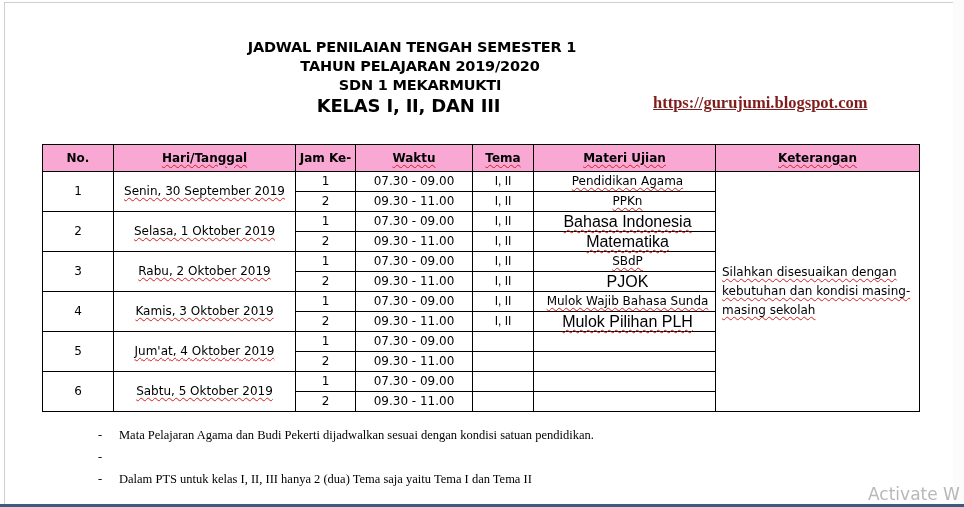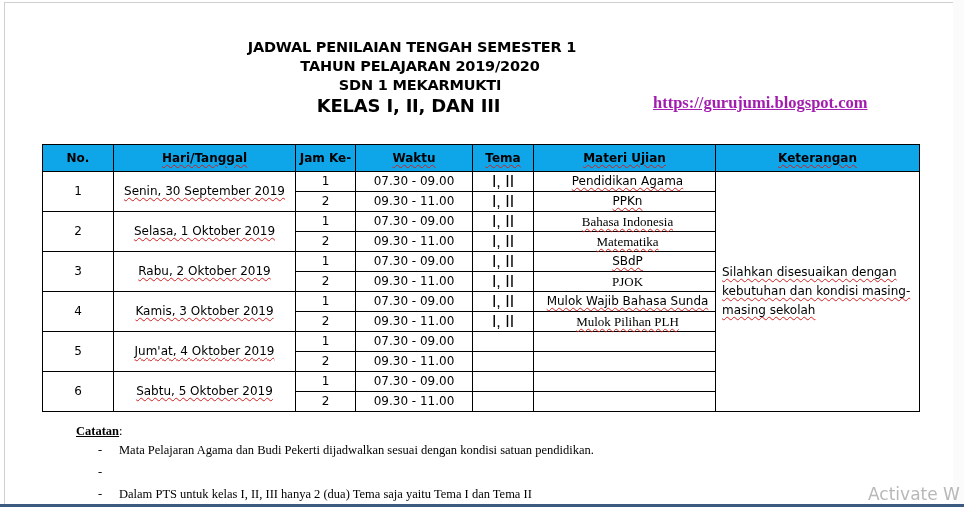--- a/index.html
+++ b/index.html
@@ -17,38 +17,38 @@
   .right-gutter { position:absolute; left:953px; top:0; width:11px; height:507px; background:#fbfbfb; }
   .bottom-bar { position:absolute; left:0; top:504px; width:964px; height:3px; background:#3d5a80; }
 
   .title-block { position:absolute; left:0; top:38px; width:820px; text-align:center; }
   .t-line { font-family:"DejaVu Sans", sans-serif; font-weight:bold; font-size:14.5px; line-height:19px; letter-spacing:-0.2px;margin-left:20px; }
   .t-line.l1 { margin-left:4px; }
   .t-line.l4 { font-size:18px; line-height:22px; margin-left:-3px; }
   .blog-link {
     position:absolute; left:653px; top:93px;
     font-family:"Liberation Serif", serif; font-weight:bold; font-size:16.5px;
-    color:#a21caf; text-decoration:underline;
+    color:#7f1d1d; text-decoration:underline;
   }
 
   table.schedule {
     position:absolute; left:42px; top:144px;
     border-collapse:collapse; table-layout:fixed;
     font-family:"DejaVu Sans", sans-serif; font-size:12px;
   }
   table.schedule th, table.schedule td {
     border:1px solid #000; padding:0; height:19px; line-height:19px;
   }
-  table.schedule th { background:#0ea5e9; font-weight:bold; height:26px; font-size:12px; }
+  table.schedule th { background:#f9a8d4; font-weight:bold; height:26px; font-size:12px; }
   .sq { text-decoration:underline wavy #d21f1f; text-decoration-thickness:1px; text-underline-offset:2px; }
   td.c { text-align:center; }
   td.l { text-align:center; padding-left:6px !important; }
-  td.serif { font-family:Liberation Serif, serif; font-size:13px; }
+  td.serif { font-family:Liberation Sans, sans-serif; font-size:16px; }
   td.ket { vertical-align:middle; padding:0 6px 0 6px !important; line-height:18px; font-size:12px; }
-  td.tema { font-family:"Liberation Sans", sans-serif; font-size:16px; vertical-align:top; line-height:15px;margin-top:36px; }
+  td.tema { font-family:"Liberation Sans", sans-serif; font-size:12px; vertical-align:top; line-height:15px;margin-top:36px; }
 
   .notes { position:absolute; left:76px; top:424px; font-family:"Liberation Serif", serif; font-size:12.5px; }
   .notes .head { font-weight:bold; text-decoration:underline; }
   .notes ul { list-style:none; margin:0; padding:0; }
   .notes li { position:relative; padding-left:43px; height:22px; line-height:22px; }
   .notes li .dash { position:absolute; left:22px; }
 
   .watermark { position:absolute; left:868px; top:452px; color:#b8b8b8; font-family:"DejaVu Sans", sans-serif;margin-top:32px; }
   .watermark .w1 { font-size:17px; line-height:20px; }
   .watermark .w2 { font-size:13px; line-height:20px; }
@@ -177,21 +177,20 @@
     <tr>
       <td class="c">2</td>
       <td class="c">09.30 - 11.00</td>
       <td class="c tema"></td>
       <td class="l"></td>
     </tr>
   </tbody>
 </table>
 
 <div class="notes">
-  <div><span class="head">Catatan</span>:</div>
   <ul>
     <li><span class="dash">-</span><span>Mata Pelajaran Agama dan Budi Pekerti dijadwalkan sesuai dengan kondisi satuan pendidikan.</span></li>
     <li><span class="dash">-</span></li>
     <li><span class="dash">-</span><span>Dalam PTS untuk kelas I, II, III hanya 2 (dua) Tema saja yaitu Tema I dan Tema II</span></li>
   </ul>
 </div>
 
 <div class="watermark">
   <div class="w1">Activate W</div>
   <div class="w2">Go to Settings</div>

